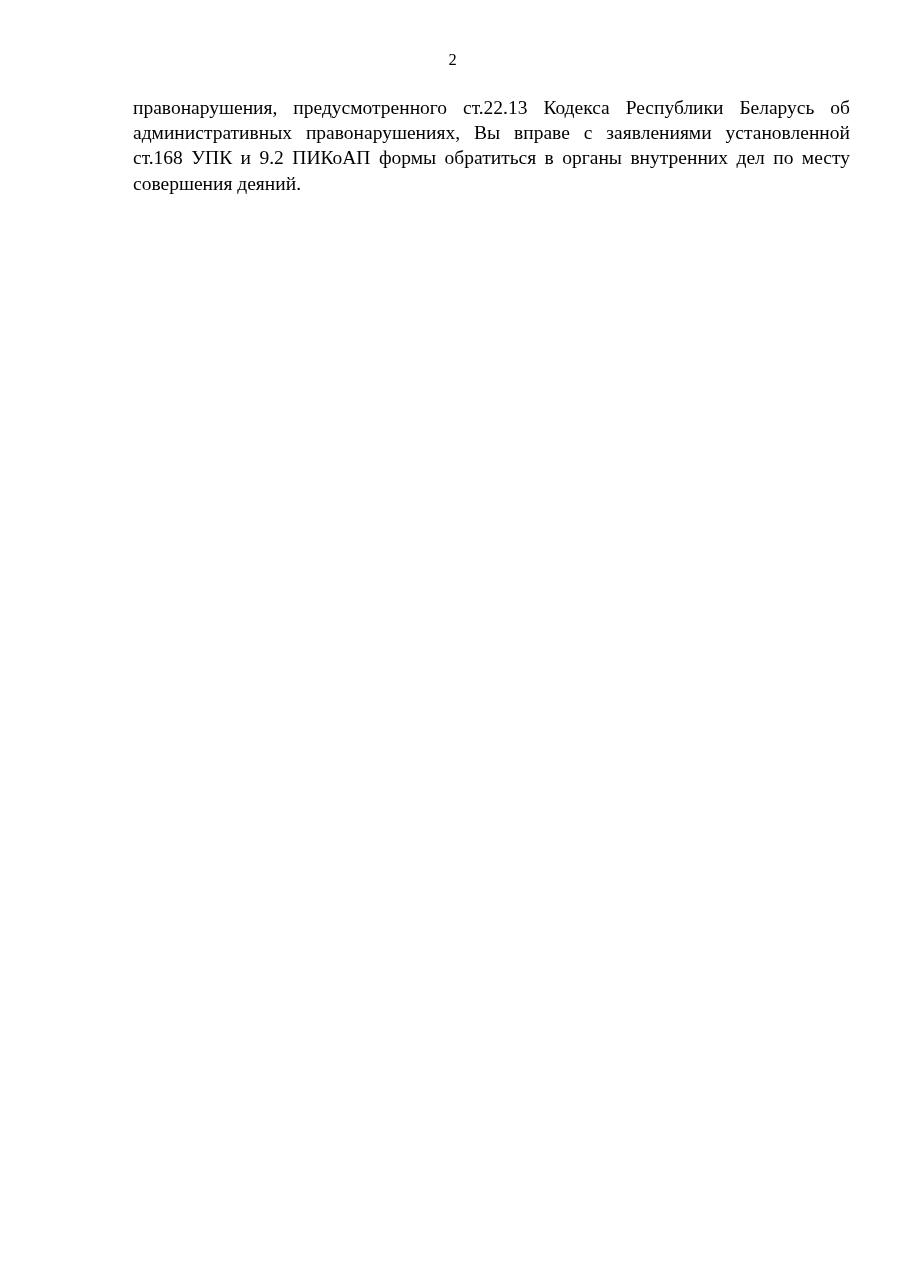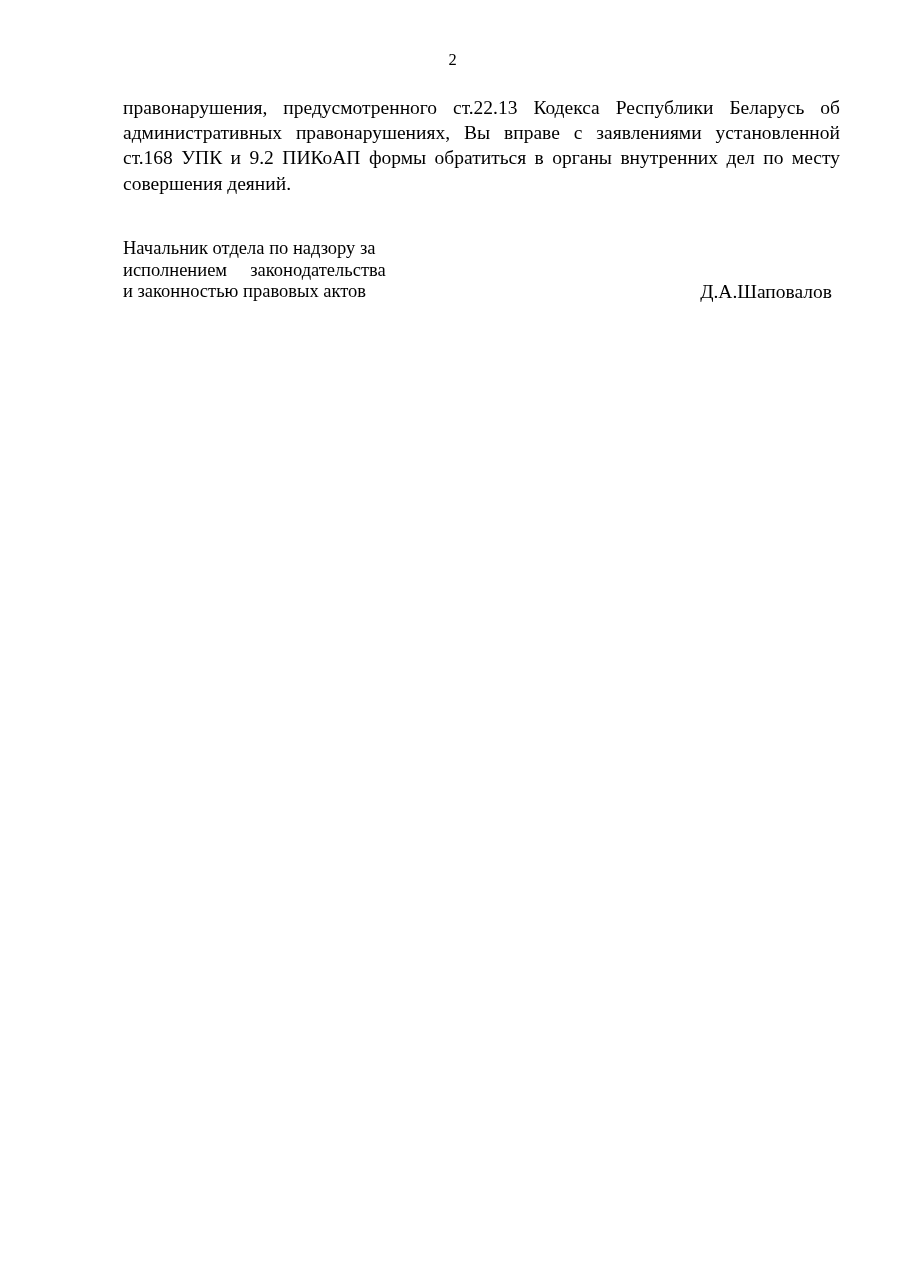--- a/index.html
+++ b/index.html
@@ -22,21 +22,21 @@
     top: 52px;
     left: 0;
     width: 905px;
     text-align: center;
     font-size: 16.5px;
     line-height: 1;
   }
   .body-block {
     position: absolute;
     top: 95px;
-    left: 123px;
+    left: 133px;
     width: 717px;
   }
   .para {
     font-size: 19.5px;
     line-height: 25.2px;
     text-align: justify;
     text-justify: inter-word;
     margin: 0;
   }
   .para.justify-all {
@@ -71,22 +71,14 @@
 <body>
 
 <div class="page">
 
   <div class="page-number">2</div>
 
   <div class="body-block">
     <p class="para justify-all">правонарушения, предусмотренного ст.22.13 Кодекса Республики Беларусь об административных правонарушениях, Вы вправе с заявлениями установленной ст.168 УПК и 9.2 ПИКоАП формы обратиться в органы внутренних дел по месту совершения деяний.</p>
   </div>
 
-  <div class="signature-block">
-    <div class="sig-lines">
-      <div class="sig-line">Начальник отдела по надзору за</div>
-      <div class="sig-line">исполнением     законодательства</div>
-      <div class="sig-line">и законностью правовых актов</div>
-    </div>
-    <div class="sig-name">Д.А.Шаповалов</div>
-  </div>
 
 </div>
 
 </body></html>

